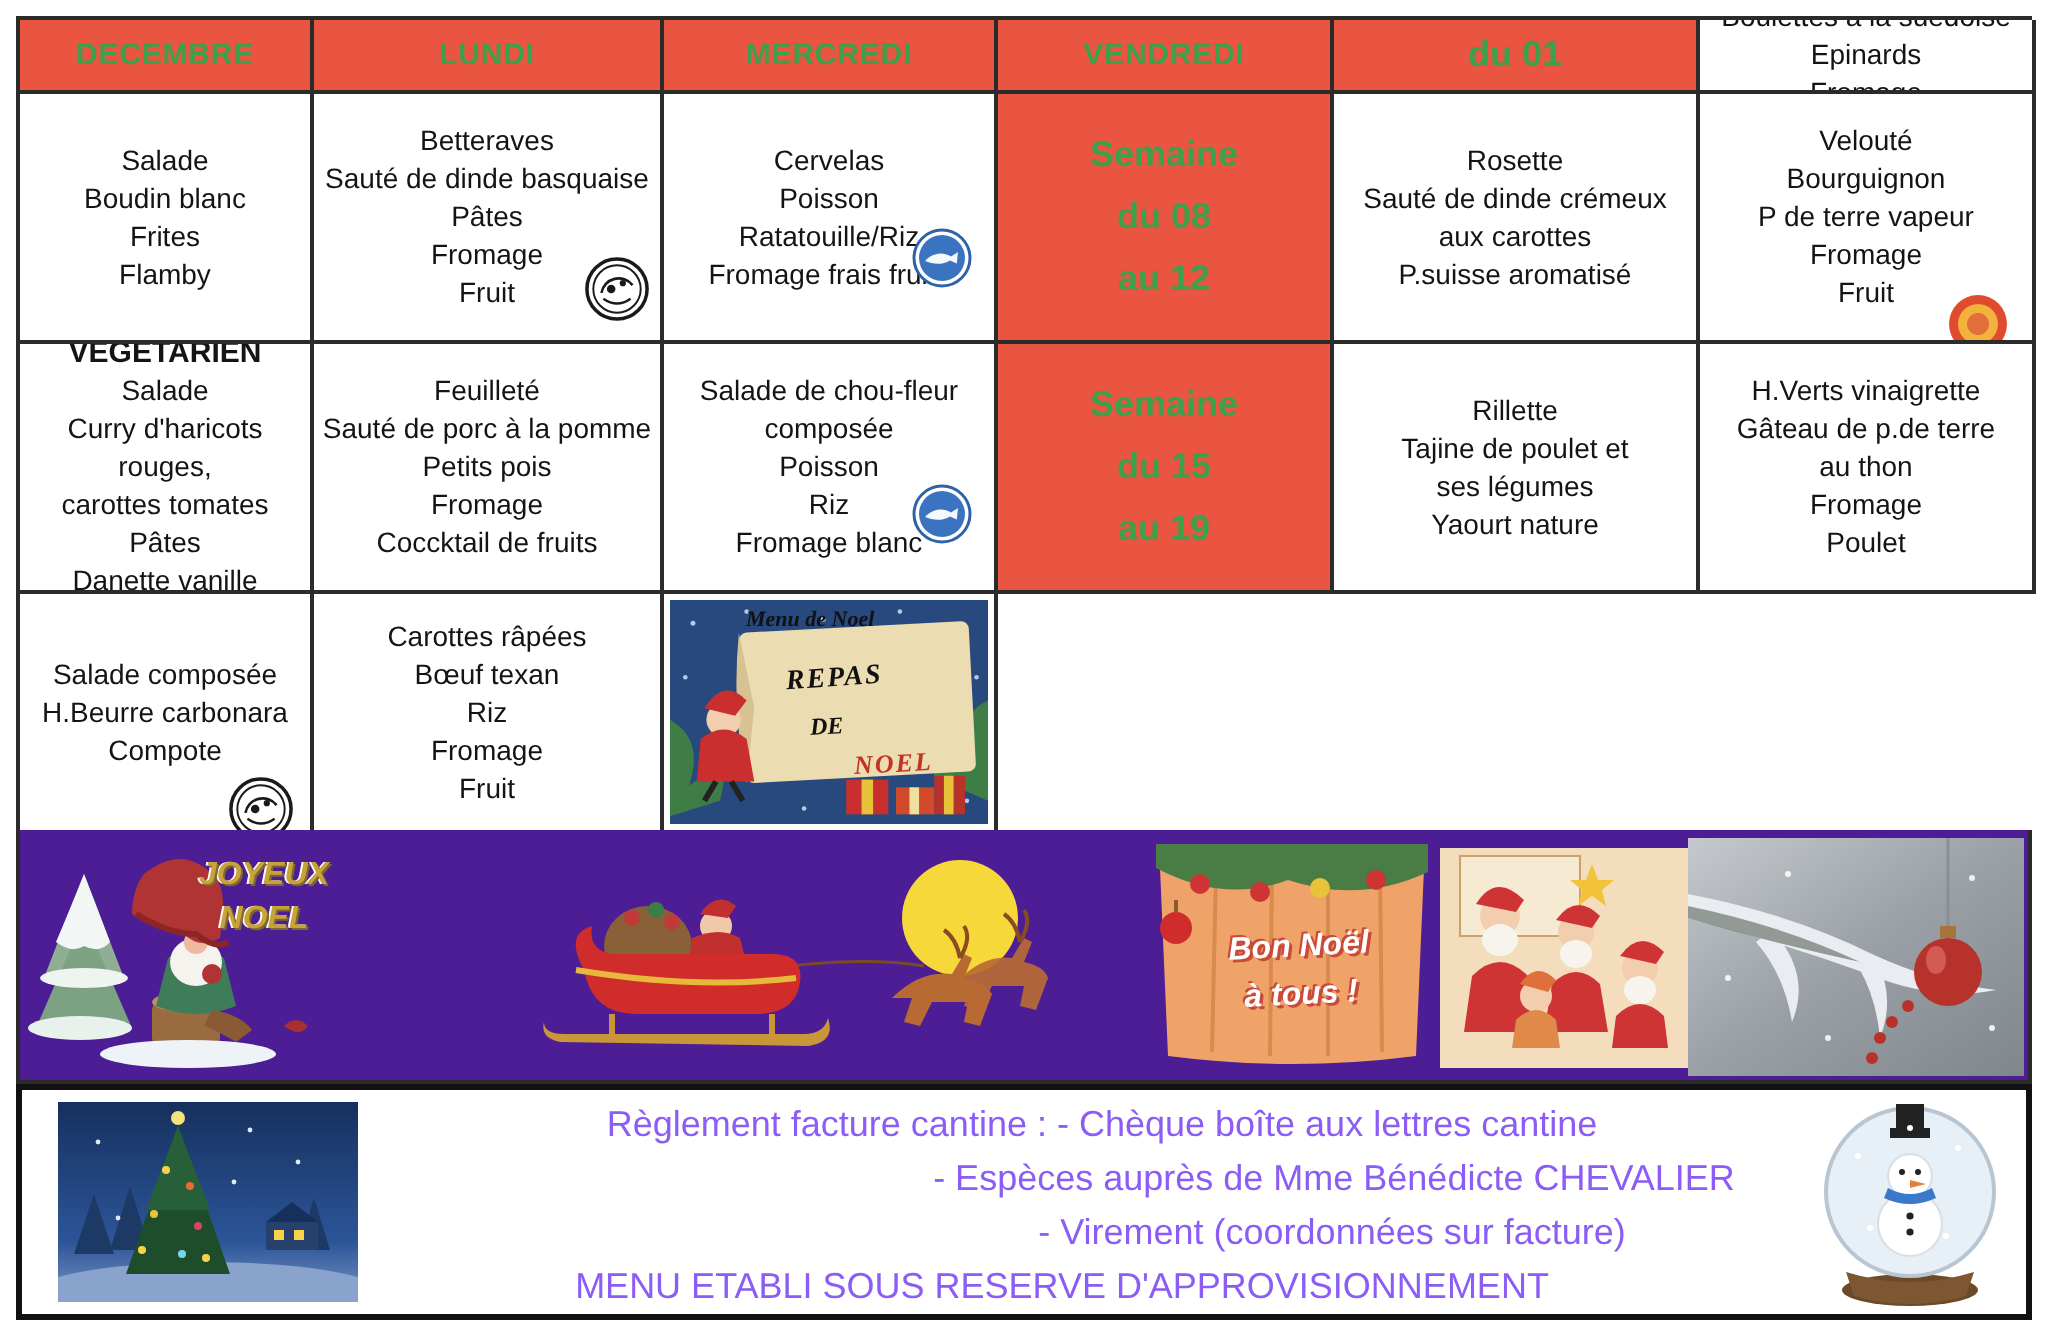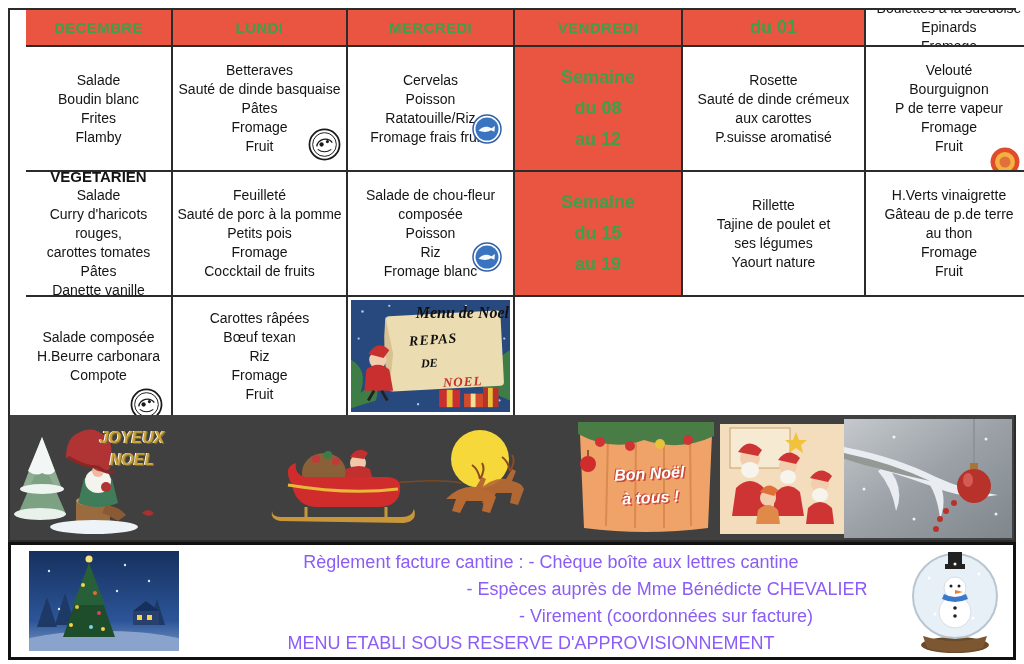--- a/index.html
+++ b/index.html
@@ -3,52 +3,52 @@
 <meta charset="utf-8">
 <style>
   html,body{margin:0;padding:0;background:#fff;}
   .page{position:relative;width:1024px;height:664px;background:#fff;overflow:hidden;
         font-family:"Liberation Sans",sans-serif;color:#141414;}
 
   
   .menu-table{position:absolute;left:8px;top:8px;width:1008px;height:407px;display:grid;
     grid-template-columns:147px 175px 167px 168px 183px 168px;
     grid-template-rows:37px 125px 125px 120px;
-    border-top:2px solid #2b2b2b;border-left:2px solid #2b2b2b;box-sizing:border-box;padding-left:16px;}
+    border-top:2px solid #2b2b2b;border-left:2px solid #2b2b2b;box-sizing:border-box;}
   .cell{position:relative;border-right:2px solid #2b2b2b;border-bottom:2px solid #2b2b2b;
     box-sizing:border-box;display:flex;flex-direction:column;align-items:center;justify-content:center;
     text-align:center;overflow:hidden;}
   .red{background:#e95540;}
   .day-head{color:#3da04b;font-weight:bold;font-size:15px;letter-spacing:.4px;}
   .week-label{color:#3da04b;font-weight:bold;font-size:18px;line-height:1.72;white-space:pre-line;}
   .menu{font-size:14px;line-height:19px;white-space:pre-line;padding:2px 4px;}
   .veg-note{font-weight:bold;font-size:15px;line-height:19px;}
 
   .badge{position:absolute;display:block;}
   .badge svg{display:block;width:100%;height:100%;}
   .b-stamp1{right:5px;top:62px;width:33px;height:33px;}
   .b-fish1{right:11px;top:48px;width:30px;height:30px;}
   .b-aop{right:11px;top:80px;width:32px;height:32px;}
   .b-fish2{right:11px;top:51px;width:30px;height:30px;}
   .b-stamp2{right:8px;top:72px;width:33px;height:33px;}
 
   
   .noel-art{position:absolute;inset:3px;}
   .noel-art svg{position:absolute;inset:0;width:100%;height:100%;}
-  .noel-title{position:absolute;left:38px;top:4px;width:120px;text-align:right;
-    font-family:"Liberation Serif",serif;font-style:italic;font-weight:bold;font-size:16px;color:#111;}
+  .noel-title{position:absolute;left:38px;top:4px;width:120px;text-align:left;
+    font-family:"Liberation Serif",serif;font-style:italic;font-weight:bold;font-size:11px;color:#111;}
   .noel-l1{position:absolute;left:58px;top:32px;font-family:"Liberation Serif",serif;
     font-style:italic;font-weight:bold;font-size:14px;color:#111;transform:rotate(-4deg);letter-spacing:1px;}
   .noel-l2{position:absolute;left:70px;top:56px;font-family:"Liberation Serif",serif;
     font-style:italic;font-weight:bold;font-size:12px;color:#111;transform:rotate(-3deg);}
   .noel-l3{position:absolute;left:92px;top:74px;font-family:"Liberation Serif",serif;
     font-style:italic;font-weight:bold;font-size:13px;color:#c43225;transform:rotate(-3deg);letter-spacing:1px;}
 
   
-  .deco-band{position:absolute;left:8px;top:415px;width:1008px;height:127px;background:#404040;
+  .deco-band{position:absolute;left:8px;top:415px;width:1008px;height:127px;background:#4c1d95;
     border-left:2px solid #2b2b2b;border-right:2px solid #2b2b2b;border-bottom:2px solid #2b2b2b;box-sizing:border-box;}
   .deco{position:absolute;}
   .deco svg{display:block;width:100%;height:100%;}
   .d-gnome{left:4px;top:6px;width:160px;height:114px;}
   .d-sleigh{left:238px;top:8px;width:285px;height:110px;}
   .d-bonnoel{left:562px;top:5px;width:288px;height:116px;}
   .d-branch{right:2px;top:4px;width:168px;height:119px;}
   .joyeux-text{position:absolute;left:72px;top:6px;width:92px;text-align:center;white-space:pre-line;
     font-weight:bold;font-style:italic;font-size:16px;line-height:22px;color:#c9a23a;
     text-shadow:1px 1px 0 #7a6a30, -1px 0 0 #fff;}
@@ -179,21 +179,21 @@
 du 15
 au 19</div>
     <div class="cell menu">Rillette
 Tajine de poulet et
 ses légumes
 Yaourt nature</div>
     <div class="cell menu">H.Verts vinaigrette
 Gâteau de p.de terre
 au thon
 Fromage
-Fruit</div>
+Poulet</div>
     <div class="cell menu">
       <span>Salade composée
 H.Beurre carbonara
 Compote</span>
       <span class="badge b-stamp2">
         <svg viewBox="0 0 34 34">
             <circle cx="17" cy="17" r="15.5" fill="none" stroke="#1a1a1a" stroke-width="1.8"></circle>
             <circle cx="17" cy="17" r="12.2" fill="none" stroke="#1a1a1a" stroke-width="1"></circle>
             <path d="M9 19 a9 9 0 0 1 16 -4" fill="none" stroke="#1a1a1a" stroke-width="1.4"></path>
             <circle cx="14" cy="17" r="2.2" fill="#1a1a1a"></circle>

